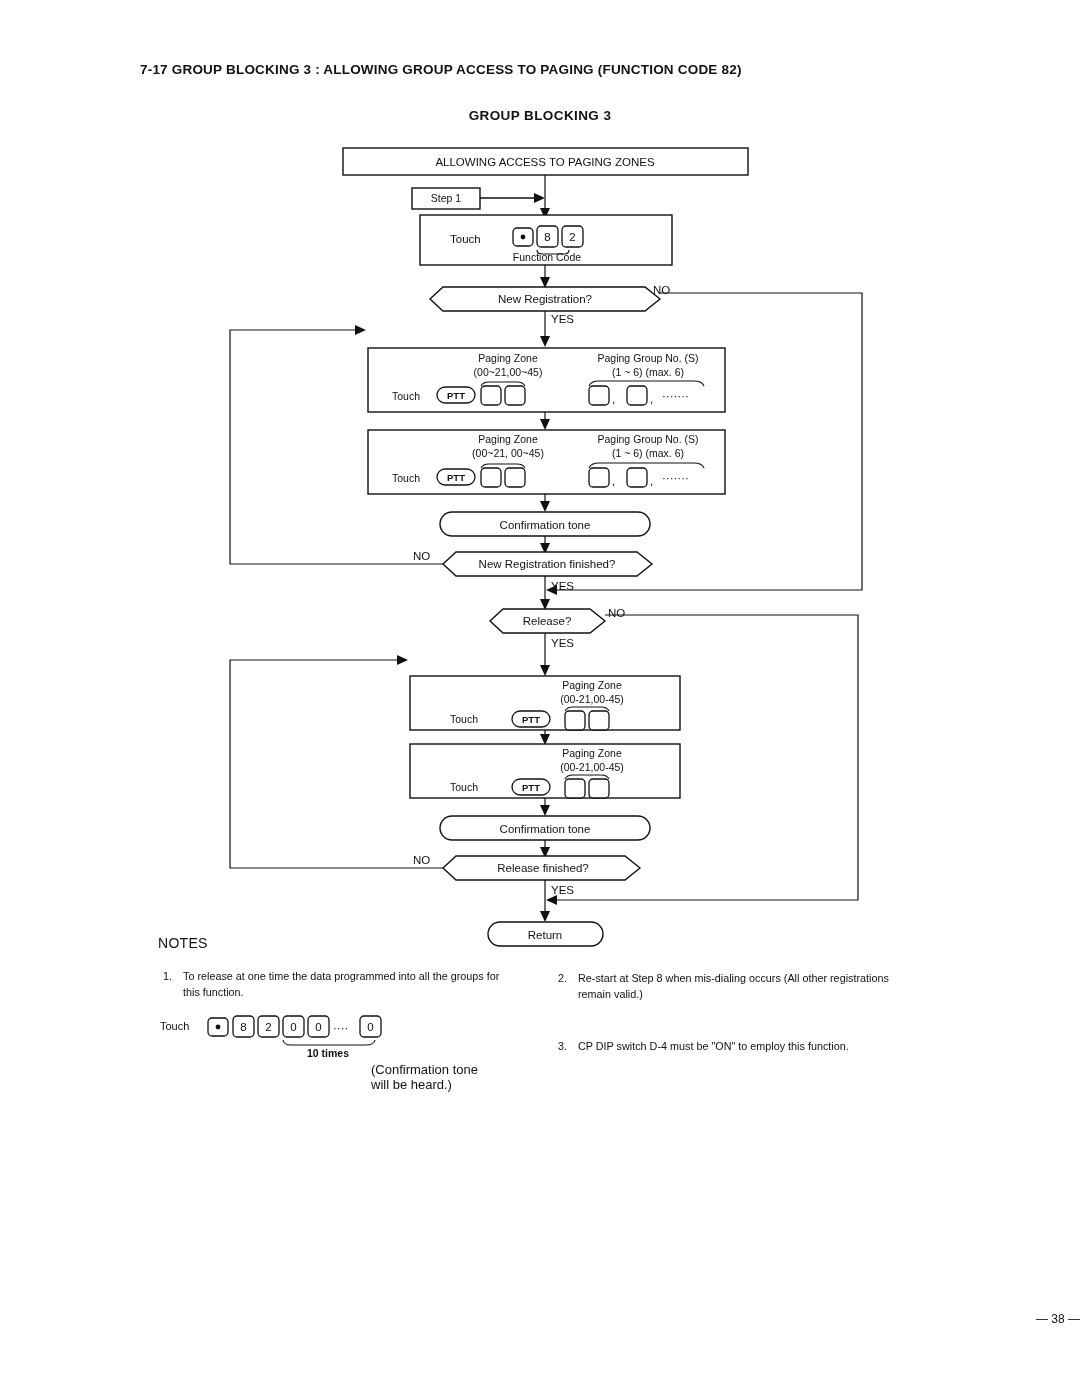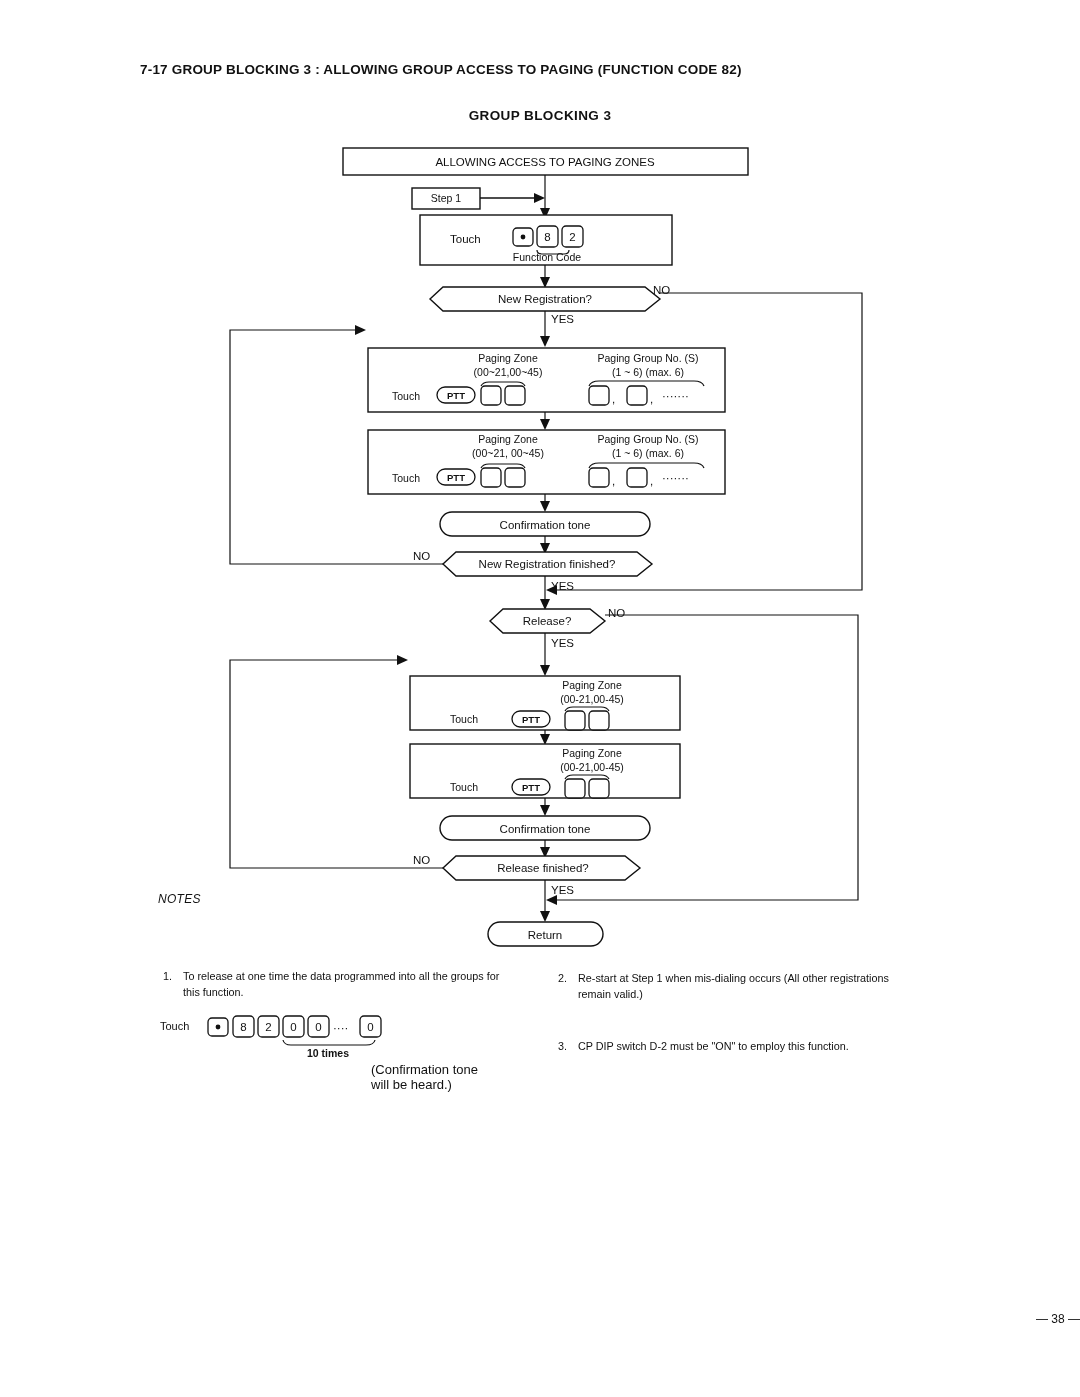--- a/index.html
+++ b/index.html
@@ -15,21 +15,21 @@
   .ftxt{font-family:"Liberation Sans", sans-serif;fill:#111;}
   .t11{font-size:11.5px;}
   .t10{font-size:10.5px;}
   .t9{font-size:9.5px;}
   .bold{font-weight:bold;}
   .mid{text-anchor:middle;}
   .ln{stroke:#111;fill:none;}
   .box{fill:#fff;stroke:#111;stroke-width:1.4;}
   .thin{stroke-width:1.2;}
   .key{fill:#fff;stroke:#111;stroke-width:1.3;}
-  #notes-label{left:158px;top:892px;font-size:12px;letter-spacing:.3px;font-style:italic;}
+  #notes-label{left:158px;top:935px;font-size:14px;letter-spacing:.3px;}
   .note{position:absolute;font-size:10.8px;line-height:16px;}
   #n1{left:163px;top:968px;width:350px;}
   #n1 .num{position:absolute;left:0;top:0;}
   #n1 .bdy{margin-left:20px;}
   #n2{left:558px;top:970px;width:360px;}
   #n2 .num{position:absolute;left:0;top:0;}
   #n2 .bdy{margin-left:20px;}
   #n3{left:558px;top:1038px;width:400px;}
   #n3 .num{position:absolute;left:0;top:0;}
   #n3 .bdy{margin-left:20px;}
@@ -227,23 +227,23 @@
     <span class="num">1.</span>
     <div class="bdy">To release at one time the data programmed into all the groups for this function.</div>
   </div>
 
   <div class="abs" id="touchlbl">Touch</div>
   <div class="abs" id="conftone" style="white-space:pre-line;">(Confirmation tone
 will be heard.)</div>
 
   <div class="note" id="n2">
     <span class="num">2.</span>
-    <div class="bdy">Re-start at Step 1 when mis-dialing occurs (All other registrations remain valid.)</div>
+    <div class="bdy">Re-start at Step 8 when mis-dialing occurs (All other registrations remain valid.)</div>
   </div>
 
   <div class="note" id="n3">
     <span class="num">3.</span>
-    <div class="bdy">CP  DIP switch D-2 must be "ON" to employ this function.</div>
+    <div class="bdy">CP  DIP switch D-4 must be "ON" to employ this function.</div>
   </div>
 
   <div class="abs" id="pgnum">— 38 —</div>
 
 </div>
 
 </body></html>

